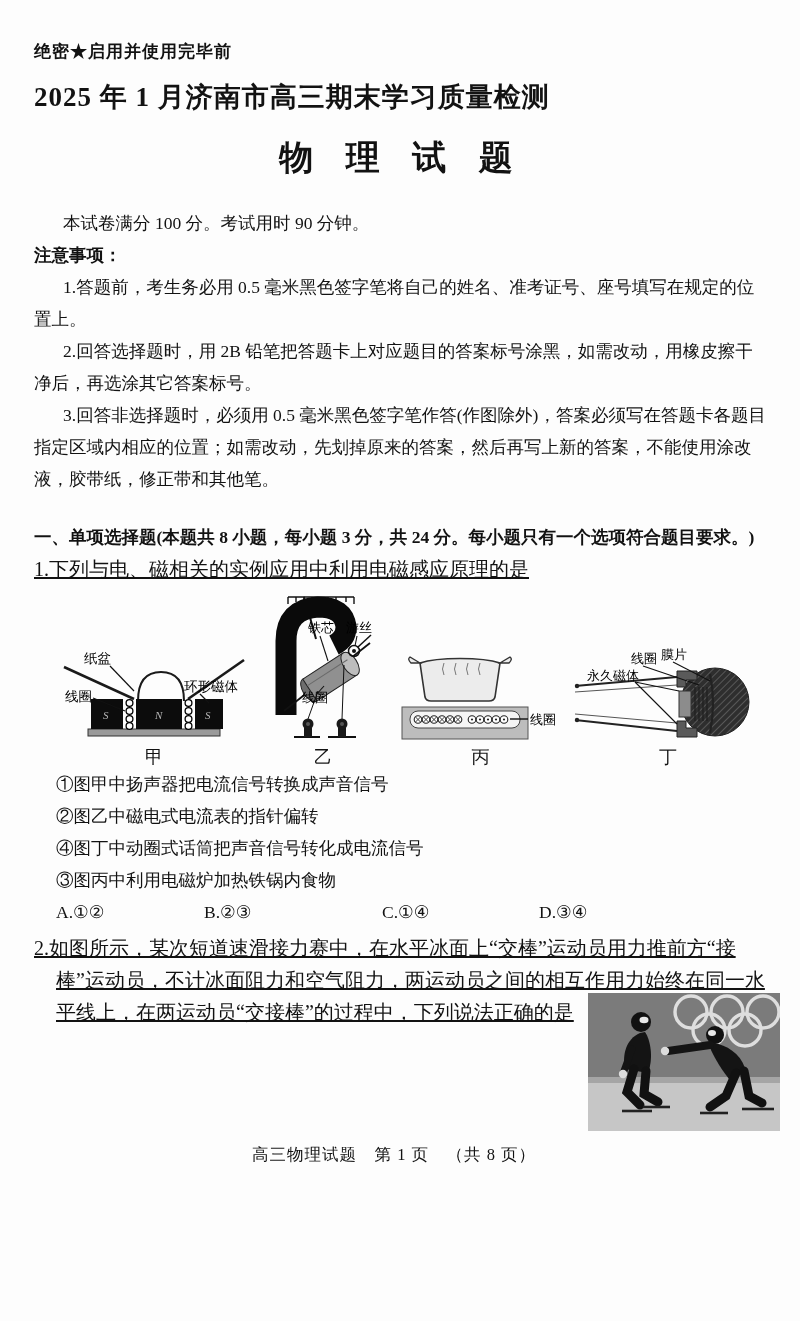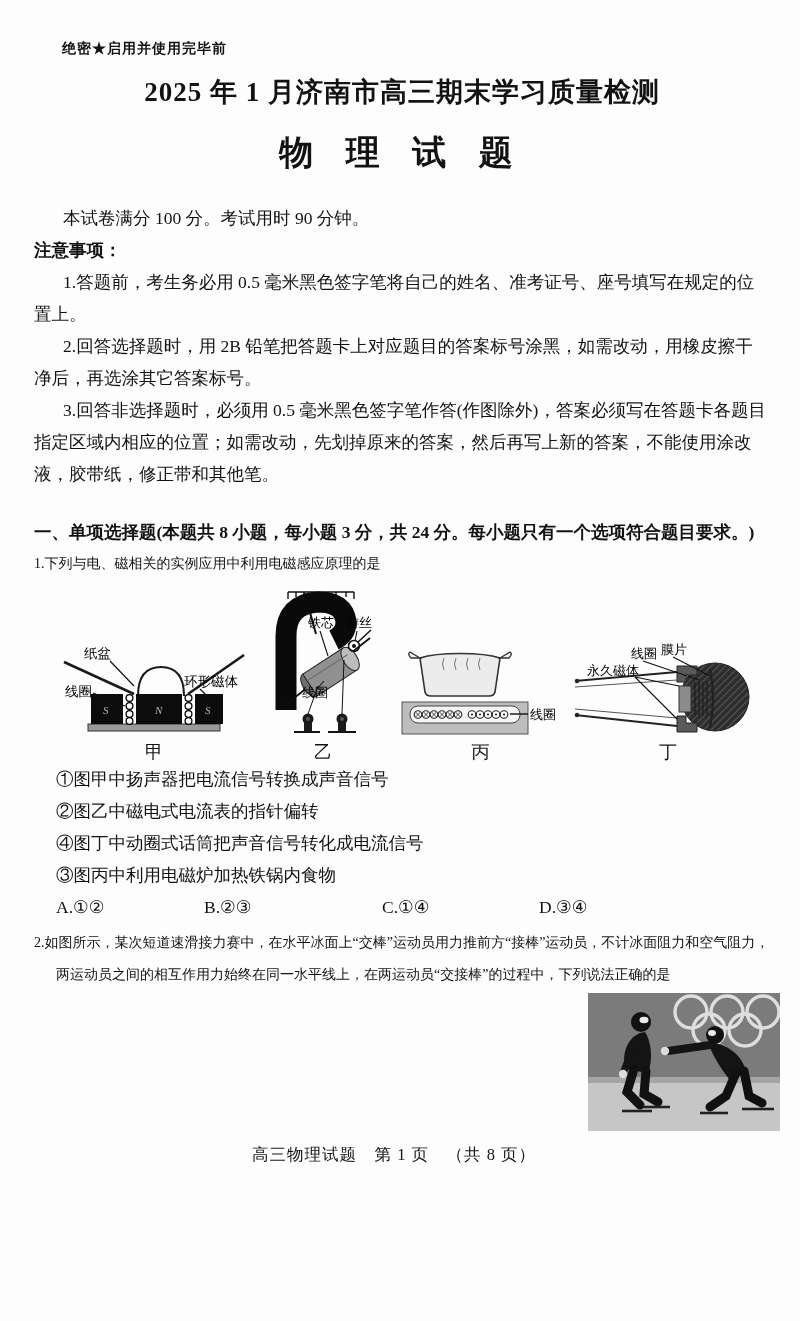--- a/index.html
+++ b/index.html
@@ -4,36 +4,36 @@
 <style>
   html,body{margin:0;padding:0;}
   body{
     width:800px;height:1321px;background:#fdfdfd;position:relative;
     font-family:"Liberation Serif","DejaVu Serif",serif;color:#121212;
     overflow:hidden;
   }
   .page{padding:40px 30px 0 34px;}
   .classification{
     font-family:Liberation Sans, sans-serif;
-    font-weight:700;font-size:14px;letter-spacing:1px;margin-left:28px;
+    font-weight:700;font-size:17px;letter-spacing:1px;
   }
   .title{
-    text-align:center;font-size:27px;font-weight:700;
+    text-align:left;font-size:27px;font-weight:700;
     margin:16px 0 0;letter-spacing:1px;
   }
   .subject{
     text-align:center;font-size:34px;font-weight:700;
     letter-spacing:12px;margin:20px 0 26px;
   }
   .bodytext{font-size:17.5px;line-height:32px;}
   p{margin:0;}
   .indent{text-indent:29px;}
   .notes-heading{font-weight:700;}
   .section-heading{font-weight:700;font-size:17.5px;line-height:32px;margin-top:26px;}
-  .q-stem{font-size:14px;line-height:32px;}
+  .q-stem{font-size:20px;line-height:32px;text-decoration:underline;}
   .hang{padding-left:22px;text-indent:-22px;}
   .statements{padding-left:22px;}
   .statements p{line-height:32px;}
   .options-row{
     display:grid;grid-template-columns:148px 178px 157px auto;
     padding-left:22px;font-size:17.5px;line-height:32px;
   }
   .q2-block{margin-top:4px;}
   .q2-options{padding-left:22px;margin-top:2px;}
   .q2-options p{line-height:33px;}

